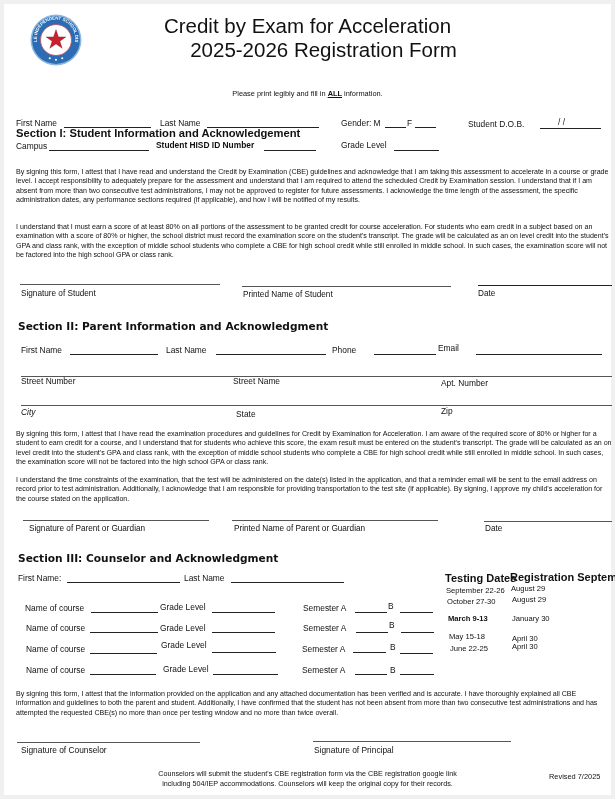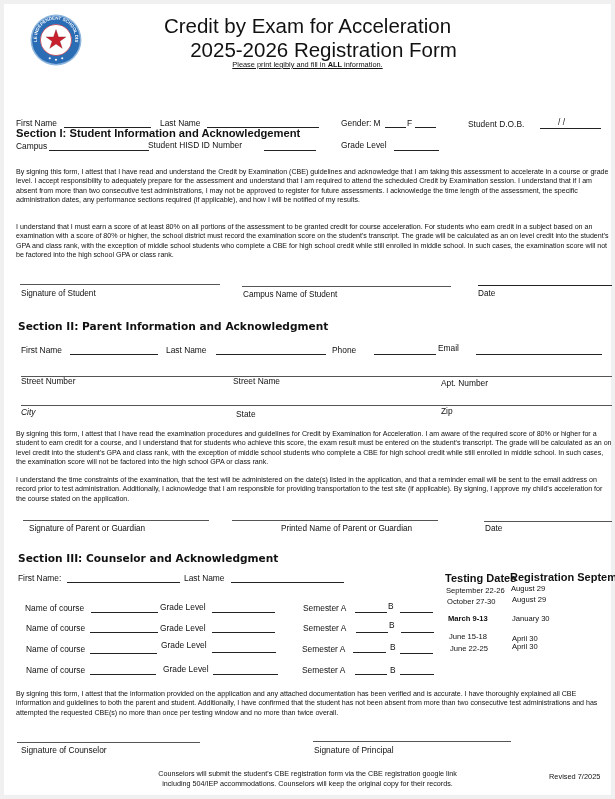--- a/index.html
+++ b/index.html
@@ -47,50 +47,50 @@
     <textPath href="#ringPath" startOffset="50%" text-anchor="middle">HUMBLE INDEPENDENT SCHOOL DISTRICT</textPath>
   </text>
   <polygon points="50,30 54.8,44 69,44 57.5,52.5 62,66 50,57.5 38,66 42.5,52.5 31,44 45.2,44" fill="#c8202f" stroke="#7a1018" stroke-width="0.6"></polygon>
   <circle cx="38" cy="85" r="2" fill="#fff"></circle>
   <circle cx="50" cy="88" r="2" fill="#fff"></circle>
   <circle cx="62" cy="85" r="2" fill="#fff"></circle>
 </svg>
 
 <div class="abs title" style="top:14px;">Credit by Exam for Acceleration</div>
 <div class="abs title" style="top:38px;margin-left:16px;">2025-2026 Registration Form</div>
-<div class="abs sub" style="top:60px;text-decoration:underline;"><span>Please print legibly and fill in </span><u>ALL</u><span> information.</span></div>
+<div class="abs sub" style="top:89px;"><span>Please print legibly and fill in </span><u>ALL</u><span> information.</span></div>
 
 <div class="abs h1" style="left:16px; top:95px;margin-top:32px;">Section I: Student Information and Acknowledgement</div>
 
 <div class="abs lbl" style="left:16px; top:118px;">First Name</div>
 <div class="line" style="left:64px; top:127px; width:87px;"></div>
 <div class="abs lbl" style="left:160px; top:118px;">Last Name</div>
 <div class="line" style="left:207px; top:127px; width:112px;"></div>
 <div class="abs lbl" style="left:341px; top:118px;">Gender: M</div>
 <div class="line" style="left:385px; top:127px; width:21px;"></div>
 <div class="abs lbl" style="left:407px; top:118px;">F</div>
 <div class="line" style="left:415px; top:127px; width:21px;"></div>
 <div class="abs lbl" style="left:468px; top:119px;">Student D.O.B.</div>
 <div class="abs lbl" style="left:558px; top:117px;">/       /</div>
 <div class="line" style="left:540px; top:128px; width:61px;"></div>
 
 <div class="abs lbl" style="left:16px; top:141px;">Campus</div>
 <div class="line" style="left:49px; top:150px; width:100px;"></div>
-<div class="abs lbl" style="left:148px; top:140px;">Student HISD ID Number</div>
+<div class="abs lbl" style="left:156px; top:140px;font-weight:bold;">Student HISD ID Number</div>
 <div class="line" style="left:264px; top:150px; width:52px;"></div>
 <div class="abs lbl" style="left:341px; top:140px;">Grade Level</div>
 <div class="line" style="left:394px; top:150px; width:45px;"></div>
 
 <div class="para" style="left:16px; top:168px; width:596px;">By signing this form, I attest that I have read and understand the Credit by Examination (CBE) guidelines and acknowledge that I am taking this assessment to accelerate in a course or grade level. I accept responsibility to adequately prepare for the assessment and understand that I am required to attend the scheduled Credit by Examination session. I understand that if I am absent from more than two consecutive test administrations, I may not be approved to register for future assessments. I acknowledge the time length of the assessment, the specific administration dates, any performance sections required (if applicable), and how I will be notified of my results.</div>
 <div class="para" style="left:16px; top:223px; width:596px;">I understand that I must earn a score of at least 80% on all portions of the assessment to be granted credit for course acceleration. For students who earn credit in a subject based on an examination with a score of 80% or higher, the school district must record the examination score on the student's transcript. The grade will be calculated as an on level credit into the student's GPA and class rank, with the exception of middle school students who complete a CBE for high school credit while still enrolled in middle school. In such cases, the examination score will not be factored into the high school GPA or class rank.</div>
 
 <div class="line thin" style="left:20px; top:284px; width:200px;"></div>
 <div class="abs lbl2" style="left:21px; top:289px;">Signature of Student</div>
 <div class="line thin" style="left:242px; top:286px; width:209px;"></div>
-<div class="abs lbl2" style="left:243px; top:290px;">Campus Name of Student</div>
+<div class="abs lbl2" style="left:243px; top:290px;">Printed Name of Student</div>
 <div class="line" style="left:478px; top:285px; width:134px; border-top-width:1.5px;"></div>
 <div class="abs lbl2" style="left:478px; top:289px;">Date</div>
 
 <div class="abs h2" style="left:18px; top:320px;">Section II: Parent Information and Acknowledgment</div>
 
 <div class="abs lbl" style="left:21px; top:345px;">First Name</div>
 <div class="line" style="left:70px; top:354px; width:88px;"></div>
 <div class="abs lbl" style="left:166px; top:345px;">Last Name</div>
 <div class="line" style="left:216px; top:354px; width:110px;"></div>
 <div class="abs lbl" style="left:332px; top:345px;">Phone</div>
@@ -107,21 +107,21 @@
 <div class="abs lbl" style="left:21px; top:407px;font-style:italic;">City</div>
 <div class="abs lbl" style="left:236px; top:409px;">State</div>
 <div class="abs lbl" style="left:441px; top:406px;">Zip</div>
 
 <div class="para" style="left:16px; top:430px; width:596px;">By signing this form, I attest that I have read the examination procedures and guidelines for Credit by Examination for Acceleration. I am aware of the required score of 80% or higher for a student to earn credit for a course, and I understand that for students who achieve this score, the exam result must be entered on the student's transcript. The grade will be calculated as an on level credit into the student's GPA and class rank, with the exception of middle school students who complete a CBE for high school credit while still enrolled in middle school. In such cases, the examination score will not be factored into the high school GPA or class rank.</div>
 <div class="para" style="left:16px; top:476px; width:596px;">I understand the time constraints of the examination, that the test will be administered on the date(s) listed in the application, and that a reminder email will be sent to the email address on record prior to test administration. Additionally, I acknowledge that I am responsible for providing transportation to the test site (if applicable). By signing, I approve my child's acceleration for the course stated on the application.</div>
 
 <div class="line thin" style="left:23px; top:520px; width:186px;"></div>
 <div class="abs lbl2" style="left:29px; top:524px;">Signature of Parent or Guardian</div>
 <div class="line thin" style="left:232px; top:520px; width:206px;"></div>
-<div class="abs lbl2" style="left:234px; top:524px;margin-left:47px;">Printed Name of Parent or Guardian</div>
+<div class="abs lbl2" style="left:234px; top:524px;">Printed Name of Parent or Guardian</div>
 <div class="line thin" style="left:484px; top:521px; width:128px;"></div>
 <div class="abs lbl2" style="left:485px; top:524px;">Date</div>
 
 <div class="abs h2" style="left:18px; top:552px;">Section III: Counselor and Acknowledgment</div>
 
 <div class="abs lbl" style="left:18px; top:573px;">First Name:</div>
 <div class="line" style="left:67px; top:582px; width:113px;"></div>
 <div class="abs lbl" style="left:184px; top:573px;">Last Name</div>
 <div class="line" style="left:231px; top:582px; width:113px;"></div>
 
@@ -163,21 +163,21 @@
 
 <div class="abs tblh" style="left:445px; top:572px;">Testing Dates</div>
 <div class="abs tblh" style="left:510px; top:571px;">Registration September</div>
 
 <div class="abs tbl" style="left:446px; top:586px;">September 22-26</div>
 <div class="abs tbl" style="left:511px; top:584px;">August 29</div>
 <div class="abs tbl" style="left:447px; top:597px;">October 27-30</div>
 <div class="abs tbl" style="left:512px; top:595px;">August 29</div>
 <div class="abs tbl" style="left:448px; top:614px;font-weight:bold;">March 9-13</div>
 <div class="abs tbl" style="left:512px; top:614px;">January 30</div>
-<div class="abs tbl" style="left:449px; top:632px;">June 15-18</div>
+<div class="abs tbl" style="left:449px; top:632px;">May 15-18</div>
 <div class="abs tbl" style="left:512px; top:634px;">April 30</div>
 <div class="abs tbl" style="left:450px; top:644px;">June 22-25</div>
 <div class="abs tbl" style="left:512px; top:642px;">April 30</div>
 
 <div class="para" style="left:16px; top:690px; width:590px;">By signing this form, I attest that the information provided on the application and any attached documentation has been verified and is accurate. I have thoroughly explained all CBE information and guidelines to both the parent and student. Additionally, I have confirmed that the student has not been absent from more than two consecutive test administrations and has attempted the requested CBE(s) no more than once per testing window and no more than twice overall.</div>
 
 <div class="line thin" style="left:17px; top:742px; width:183px;"></div>
 <div class="abs lbl" style="left:21px; top:745px;">Signature of Counselor</div>
 <div class="line thin" style="left:313px; top:741px; width:198px;"></div>
 <div class="abs lbl" style="left:314px; top:745px;">Signature of Principal</div>

